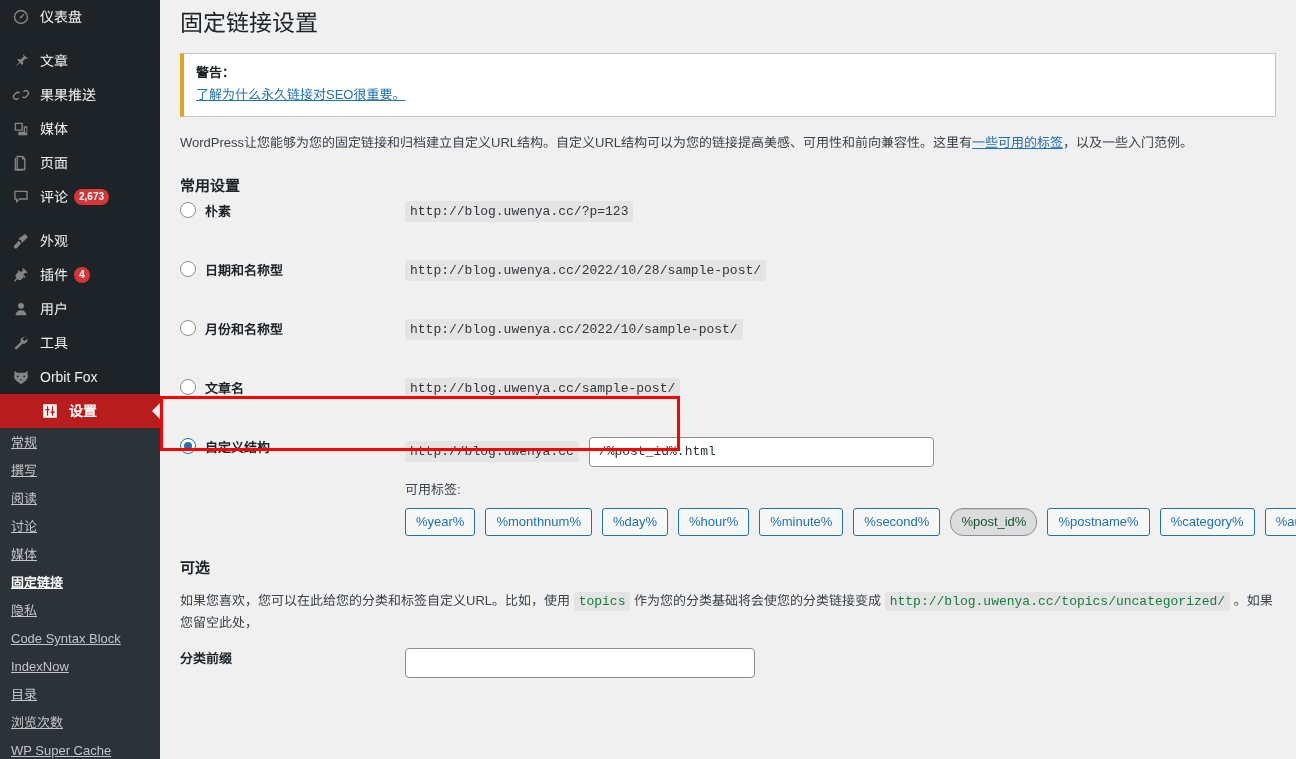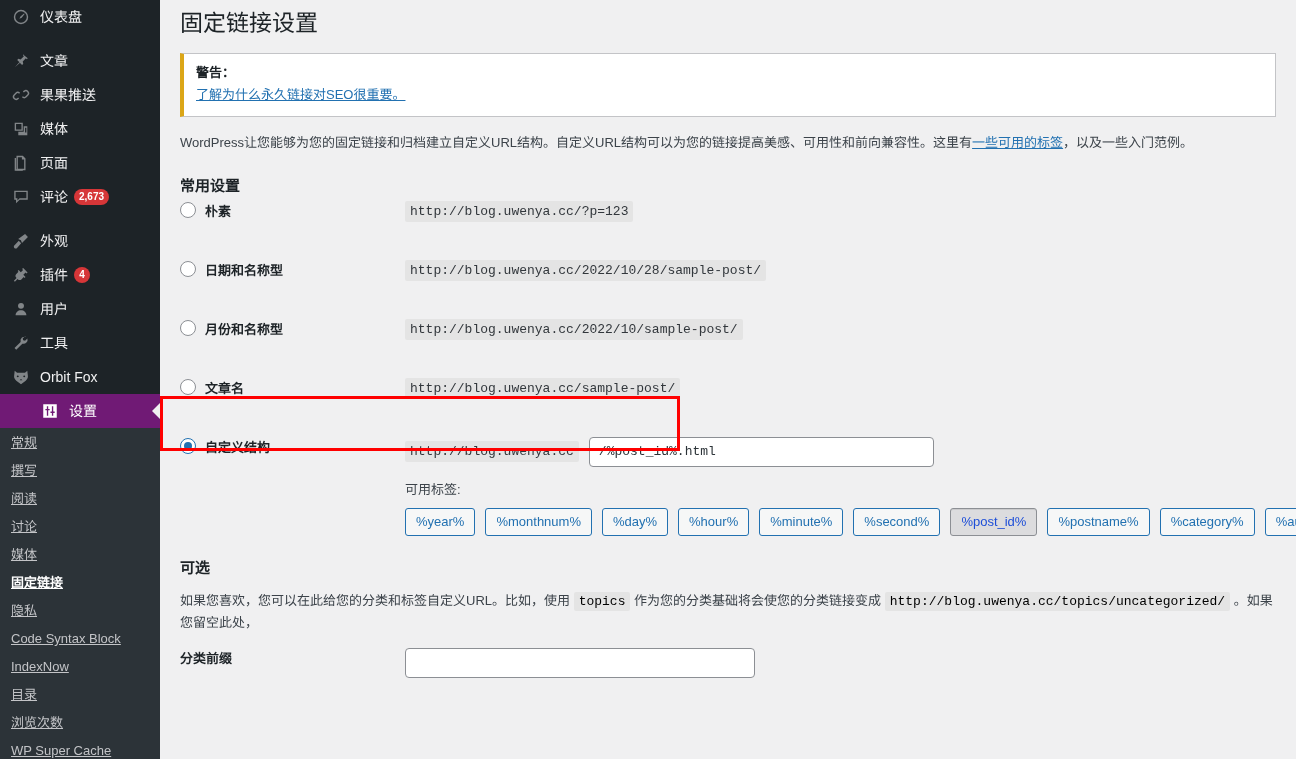--- a/index.html
+++ b/index.html
@@ -28,21 +28,21 @@
   }
   .menu-top .mi {
     width: 20px; height: 20px; min-width: 20px;
     margin-right: 9px; display: inline-flex;
     align-items: center; justify-content: center;
     opacity: .73;
   }
   .menu-top .mi svg { display: block; }
   .menu-top .mlabel { white-space: nowrap; }
   .menu-top.active {
-    background: #701a75; color: #fff; font-weight: 400; padding-left: 40px;
+    background: #b91c1c; color: #fff; font-weight: 700; padding-left: 40px;
   }
   .menu-top.active .mi { opacity: 1; }
   .menu-top.active::after {
     content: ""; position: absolute; right: 0; top: 50%;
     margin-top: -8px; border-style: solid;
     border-width: 8px 8px 8px 0; border-color: transparent #f0f0f1 transparent transparent;
   }
   .menu-sep { height: 10px; }
   .badge {
     display: inline-block; margin-left: 6px;
@@ -119,21 +119,21 @@
   }
 
   code.url {
     font-family: "Liberation Mono", "DejaVu Sans Mono", monospace;
     font-size: 13px; color: #32373c;
     background: #e4e4e4; padding: 3px 5px;
     border-radius: 2px; white-space: nowrap;
   }
   code.inline {
     font-family: "Liberation Mono", "DejaVu Sans Mono", monospace;
-    font-size: 13px; color: #000000;
+    font-size: 13px; color: #15803d;
     background: #e4e4e4; padding: 2px 5px; border-radius: 2px; text-align: center;
   }
 
   
   .hl-box {
     position: absolute; left: 0px; top: 393px;
     width: 520px; height: 55px;
     border: 3px solid #ff0000; pointer-events: none; z-index: 5;
   }
 
@@ -149,22 +149,23 @@
   }
   .avail-label { font-size: 13px; color: #3c434a; margin: 12px 0 0 0; }
   .tagbar { margin-top: 10px; display: flex; flex-wrap: nowrap; gap: 10px; }
   .tagbtn {
     font-family: "Liberation Sans", sans-serif;
     font-size: 13px; line-height: 26px; height: 28px;
     padding: 0 10px; border: 1px solid #2271b1; border-radius: 3px;
     background: #f6f7f7; color: #2271b1; cursor: pointer; white-space: nowrap; text-align: center;
   }
   .tagbtn.pressed {
-    background: #dcdcde; border-color: #8c8f94; color: #1d4ed8;
+    background: #dcdcde; border-color: #8c8f94; color: #14532d;
     box-shadow: inset 0 1px 0 rgba(0,0,0,.08);
+    border-radius: 13px;
   }
 
   .opt-desc { font-size: 13px; line-height: 1.6; color: #3c434a; margin: 8px 20px 0 0; }
 
   .bottom-table { margin-top: 14px; }
   .bottom-label {
     width: 225px; font-size: 13px; font-weight: 700;
     color: #1d2327; padding-top: 13px;
   }
   .text-input {

